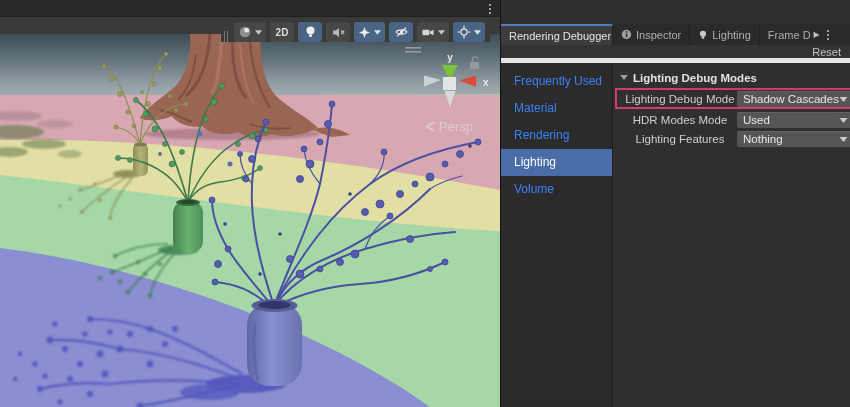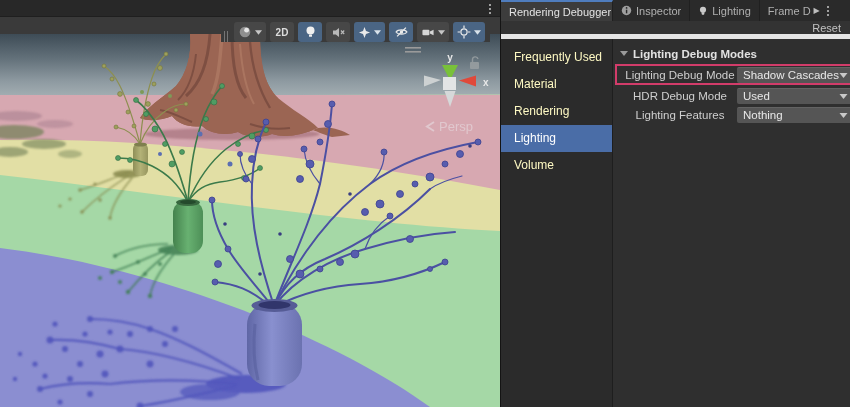--- a/index.html
+++ b/index.html
@@ -28,31 +28,31 @@
   .tbtn{height:20px;min-width:24px;padding:0 4px;background:#474747;border-radius:3px;display:flex;align-items:center;justify-content:center;gap:3px;color:#dcdcdc;font-size:10px;font-weight:bold;}
   .tbtn.on{background:var(--toggle-blue);}
   .caret{display:block;}
 
   
   .kebab{display:flex;flex-direction:column;gap:2px;align-items:center;padding:2px;}
   .kebab i{display:block;width:2px;height:2px;background:#c8c8c8;border-radius:50%;}
 
   
   .right-pane{position:absolute;left:500px;top:0;width:350px;height:407px;background:var(--bg-panel);border-left:1px solid #141414;}
-  .rtabs{display:flex;height:21px;background:var(--bg-tabbar);align-items:stretch;}
+  .rtabs{display:flex;height:21px;background:var(--bg-tabbar);align-items:stretch;margin-top:24px;}
   .rtab{display:flex;align-items:center;gap:4px;padding:0 8px;font-size:11px;color:var(--txt-dim);border-right:1px solid #202020;white-space:nowrap;overflow:hidden;}
   .rtab.active{background:var(--bg-tab-active);border-top:2px solid var(--tab-accent);color:var(--txt-bright);width:112px;flex:none;}
   .rtab.clip{max-width:54px;border-right:none;padding-right:0;}
   .tab-arrow{display:flex;align-items:center;padding:0 3px;color:#bdbdbd;font-size:8px;}
   .rtab-kebab{display:flex;align-items:center;padding:0 4px 0 2px;}
   .rtoolbar{height:18px;background:var(--bg-toolbar);display:flex;justify-content:flex-end;align-items:center;padding-right:6px;border-bottom:5px solid #e5e5e5;}
   .reset-btn{font-size:11px;color:#c2c2c2;padding:0 3px;}
   .rbody{display:flex;height:368px;}
   .sidebar{width:112px;background:var(--bg-sidebar);border-right:1px solid #1e1e1e;padding-top:5px;flex:none;}
-  .sitem{height:27px;line-height:27px;padding-left:13px;font-size:12px;color:#fef9c3;}
+  .sitem{height:27px;line-height:27px;padding-left:13px;font-size:12px;color:#3b82f6;}
   .sitem.sel{background:var(--sel-blue);color:#fff;}
   .content{flex:1;background:var(--bg-panel);padding-top:6px;}
   .sheader{display:flex;align-items:center;height:17px;padding:0 5px 0 7px;}
   .foldout{width:0;height:0;border-left:4px solid transparent;border-right:4px solid transparent;border-top:5px solid #9a9a9a;margin-right:5px;}
   .stitle{font-size:11.5px;font-weight:bold;color:#e2e2e2;flex:1;}
   .srow{display:flex;align-items:center;height:17px;padding-left:10px;margin-top:2px;}
   .slabel{width:114px;font-size:11.5px;color:#cfcfcf;flex:none;white-space:nowrap;text-align:center;}
   .sdrop{flex:1;margin-right:5px;height:16px;background:var(--drop-bg);border-radius:2px;border-top:1px solid #636363;display:flex;align-items:center;padding:0 6px;font-size:11.5px;color:#e8e8e8;white-space:nowrap;overflow:hidden;}
   .sdrop span{flex:1;overflow:hidden;}
   .hlbox{border:2px solid var(--hl-red);margin:2px 1px 0 2px;}
@@ -495,21 +495,21 @@
             <div class="sdrop">
               <span>Shadow Cascades</span>
               <svg width="9" height="5" viewBox="0 0 8 5">
                   <polygon points="0,0 8,0 4,5" fill="#c9c9c9"></polygon>
                 </svg>
             </div>
           </div>
         </div>
 
         <div class="srow">
-          <div class="slabel">HDR Debug Mode</div>
+          <div class="slabel">HDR Modes Mode</div>
           <div class="sdrop">
             <span>Used</span>
             <svg width="9" height="5" viewBox="0 0 8 5">
                 <polygon points="0,0 8,0 4,5" fill="#c9c9c9"></polygon>
               </svg>
           </div>
         </div>
 
         <div class="srow">
           <div class="slabel">Lighting Features</div>

